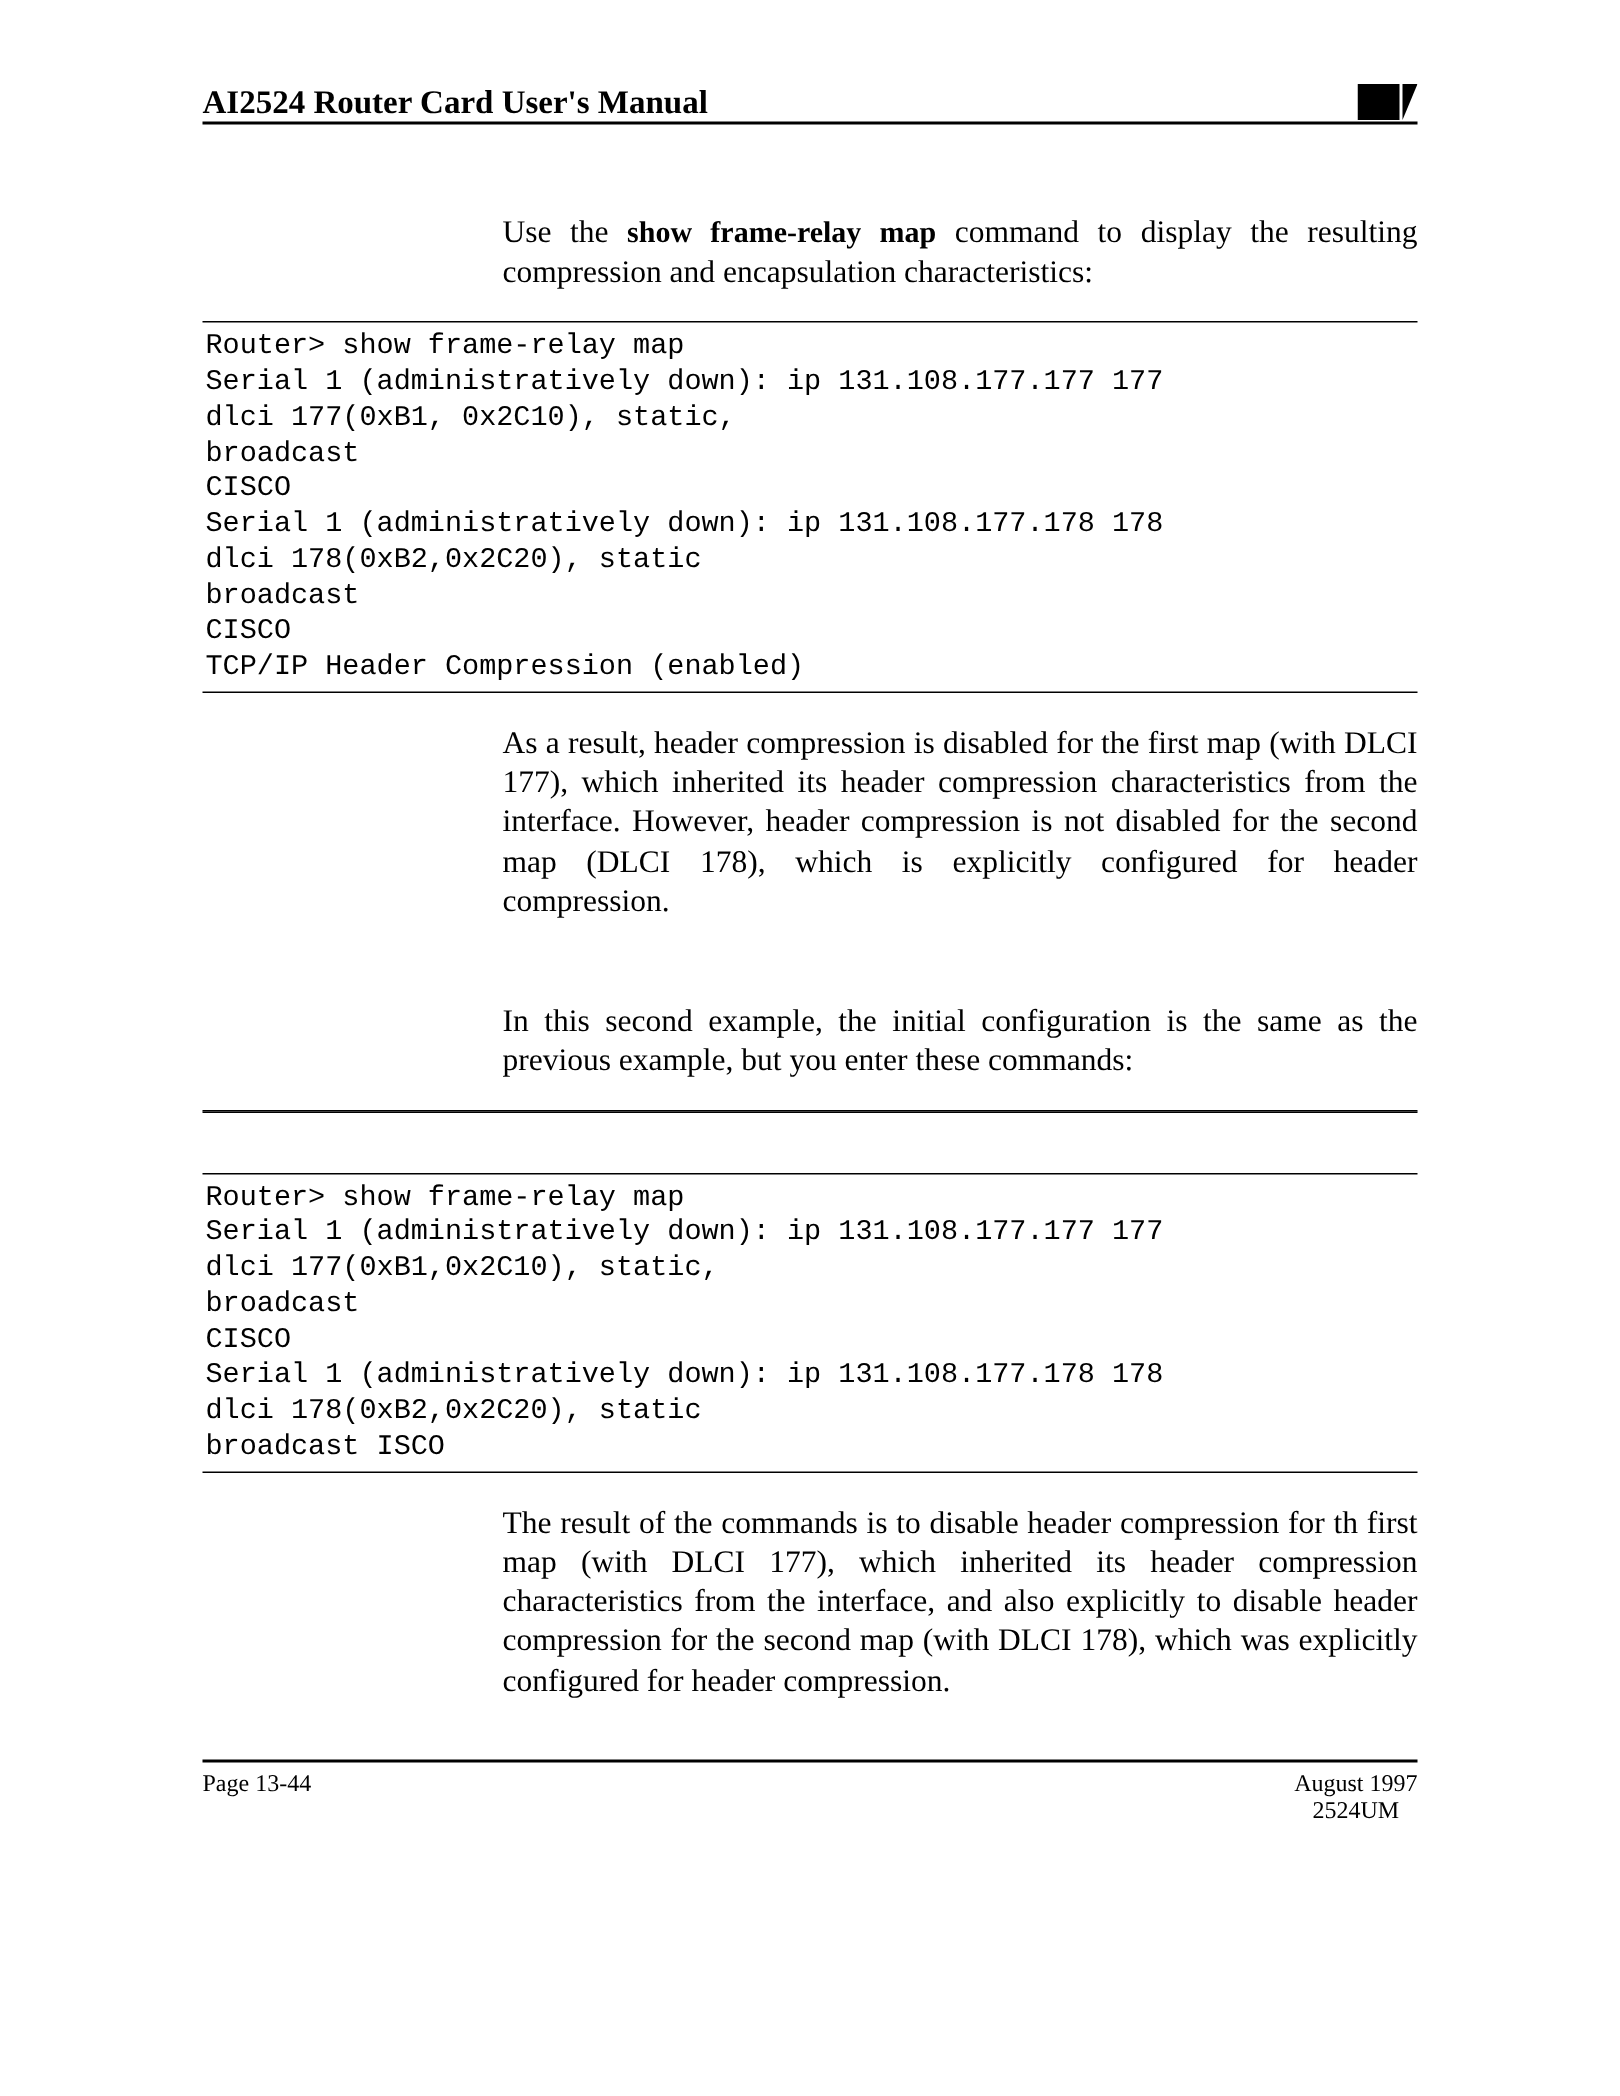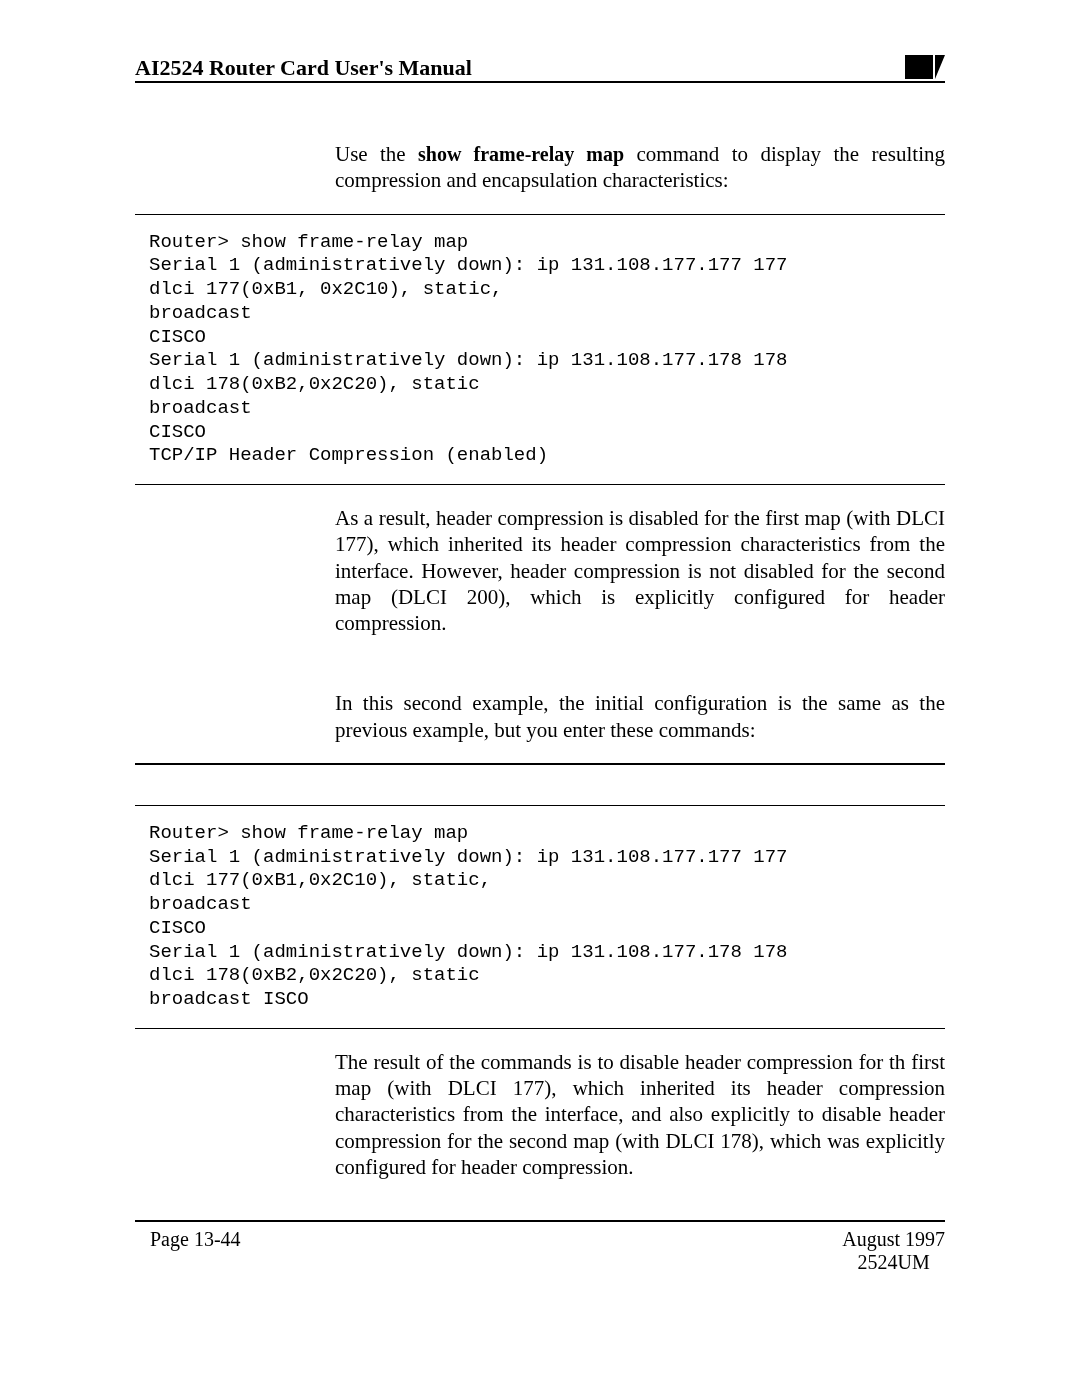--- a/index.html
+++ b/index.html
@@ -17,21 +17,21 @@
   }
   .page {
     position: absolute;
     left: 135px;
     top: 55px;
     width: 810px;
   }
   .header-row {
     display: flex;
     justify-content: space-between;
-    align-items: flex-start;
+    align-items: center;
   }
   .header-title {
     font-size: 22px;
     font-weight: bold;
   }
   .header-logo {
     display: inline-block;
   }
   .header-logo svg {
     display: block;
@@ -63,33 +63,32 @@
   .cmd {
     font-family: Liberation Serif, serif;
     font-weight: bold;
     font-size: 20px;
   }
   pre.terminal {
     font-family: "Courier New", Courier, monospace;
     font-size: 19px;
     line-height: 1.25;
     white-space: pre;
-    margin: 12px;
+    margin: 0;
     padding: 4px 0 4px 2px;
   }
   .example-h {
     font-weight: bold;
     font-size: 22px;
     margin: 0;
   }
   .footer-row {
     display: flex;
     justify-content: space-between;
-    font-size: 20px;
-    margin-left: 15px;
+    font-size: 16px;
   }
   .footer-right {
     text-align: center;
   }
   .block { margin: 0; }
 </style>
 </head>
 <body>
 
 <div class="page">
@@ -124,21 +123,21 @@
 Serial 1 (administratively down): ip 131.108.177.178 178
 dlci 178(0xB2,0x2C20), static
 broadcast
 CISCO
 TCP/IP Header Compression (enabled)</pre>
   <hr class="thin-rule block">
 
   <div style="height:20px;"></div>
 
   <div class="body-col">
-    <p class="para">As a result, header compression is disabled for the first map (with DLCI 177), which inherited its header compression characteristics from the interface. However, header compression is not disabled for the second map (DLCI 200), which is explicitly configured for header compression.</p>
+    <p class="para">As a result, header compression is disabled for the first map (with DLCI 177), which inherited its header compression characteristics from the interface. However, header compression is not disabled for the second map (DLCI 178), which is explicitly configured for header compression.</p>
   </div>
 
   <div style="height:34px;"></div>
 
 
   <div style="height:20px;"></div>
 
   <div class="body-col">
     <p class="para">In this second example, the initial configuration is the same as the previous example, but you enter these commands:</p>
   </div>

